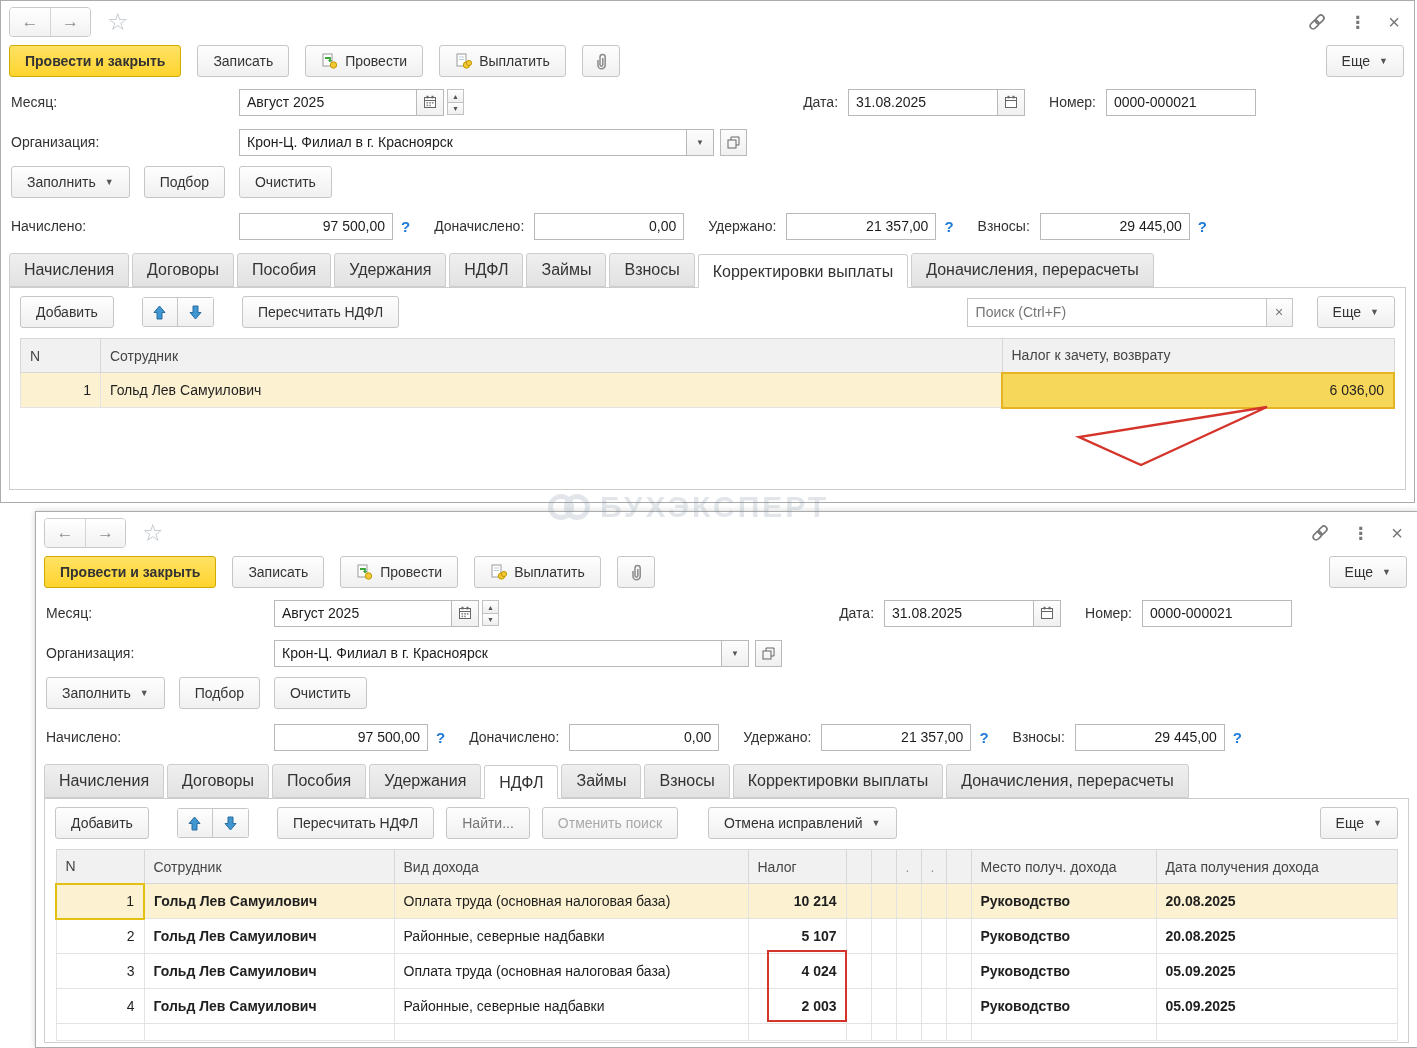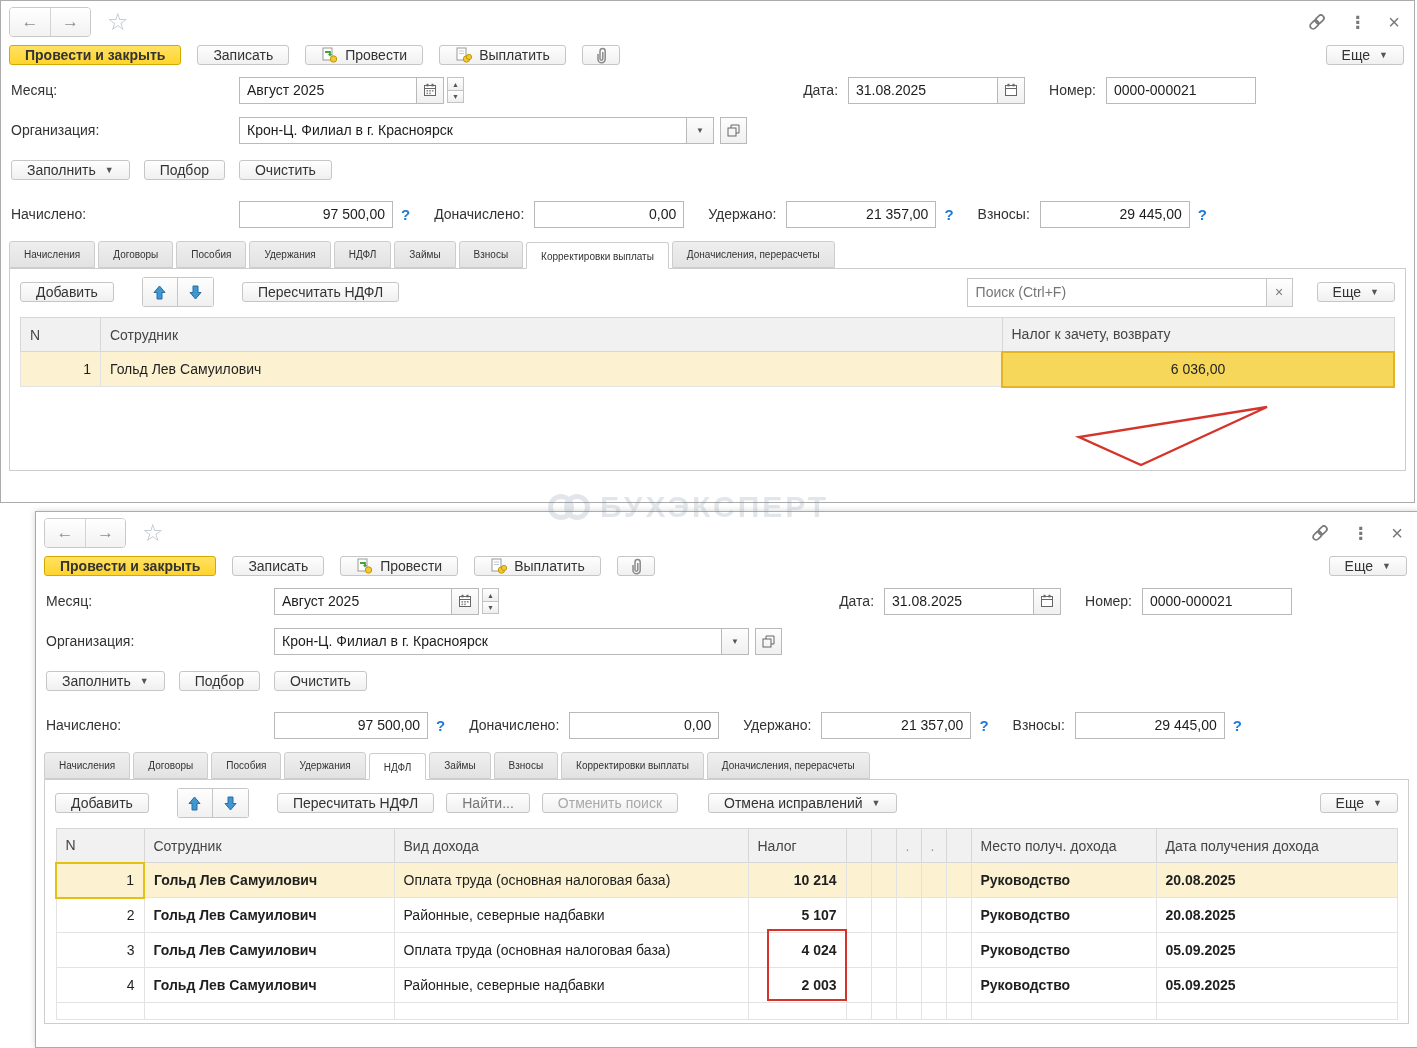--- a/index.html
+++ b/index.html
@@ -19,21 +19,21 @@
   .navbtn + .navbtn { border-left:1px solid #d4d4d4; }
   .star { font-size:24px; color:#b9c1c9; margin:0 14px 0 16px; line-height:1; cursor:pointer; }
   .wtitle { font-size:19px; color:#222; white-space:nowrap; }
   .title-icons { margin-left:auto; display:flex; align-items:center; gap:22px; }
   .tico { color:#777; cursor:pointer; display:inline-flex; align-items:center; }
   .kebab { font-size:17px; font-weight:bold; }
   .closex { font-size:20px; }
 
   
   .toolbar { display:flex; align-items:center; padding:2px 10px 8px 8px; gap:16px; }
-  .btn { display:inline-flex; align-items:center; gap:7px; height:20px; padding:0 15px;
+  .btn { display:inline-flex; align-items:center; gap:7px; height:32px; padding:0 15px;
     border:1px solid #c6c6c6; border-radius:3px; background:linear-gradient(#fefefe,#f0f0f0);
     font-size:14px; color:#333; cursor:pointer; font-family:inherit; }
   .btn.primary { background:linear-gradient(#ffe264,#ffd42e); border-color:#d2ab00; font-weight:bold; }
   .btn.icon-only { padding:0 10px; }
   .btn.disabled { color:#a9a9a9; }
   .btn .caret { font-size:9px; color:#555; margin-left:2px; }
   .push-right { margin-left:auto; }
 
   
   .frow { display:flex; align-items:center; height:34px; padding:0 10px; margin-bottom:6px; }
@@ -49,21 +49,21 @@
     font-size:7px; color:#555; display:flex; align-items:center; justify-content:center; cursor:pointer; }
   .spinner span:first-child { border-bottom:none; }
   .help { color:#1e7ad9; font-weight:bold; font-size:15px; margin-left:8px; cursor:pointer; }
   .gap-lbl { margin-left:24px; margin-right:10px; font-size:14px; }
   .datebar { margin-left:auto; display:flex; align-items:center; }
   #win-top .datebar { margin-right:148px; }
   #win-bottom .datebar { margin-right:115px; }
 
   
   .tabs { display:flex; padding-left:8px; position:relative; z-index:2; margin-top:10px; }
-  .tab { padding:7px 14px 6px; font-size:10px; background:linear-gradient(#efefef,#e2e2e2);
+  .tab { padding:7px 14px 6px; font-size:16px; background:linear-gradient(#efefef,#e2e2e2);
     border:1px solid #cdcdcd; border-radius:3px 3px 0 0; margin-right:3px; cursor:pointer;
     color:#333; white-space:nowrap; }
   .tab.active { background:#fff; border-bottom:1px solid #fff; position:relative; top:1px; padding-top:8px; }
 
   .panel { margin:0 8px; border:1px solid #cdcdcd; position:relative; background:#fff; }
   #win-top .panel { height:203px; }
   #win-bottom .panel { height:245px; }
 
   .gridbar { display:flex; align-items:center; padding:8px 10px; gap:12px; }
   .arrgroup { display:flex; border-radius:3px; overflow:hidden; margin:0 16px; }
@@ -78,21 +78,21 @@
 
   
   .tablewrap { position:relative; margin:2px 10px 0; }
   table { border-collapse:collapse; table-layout:fixed; font-size:14px; width:100%; }
   th { background:#f1f1f1; border:1px solid #d7d7d7; font-weight:normal; text-align:left;
     color:#454545; padding:0 9px; height:34px; }
   td { border:1px solid #e3e3e3; padding:0 9px; height:35px; color:#1f1f1f; background:#fff; }
   td.cnum { text-align:right; }
   tr.hl td { background:#fcf2d2; }
   .b { font-weight:bold; }
-  #top-table td.taxcell { background:#f6d75a; border:2px solid #e5b424; text-align:center; }
+  #top-table td.taxcell { background:#f6d75a; border:2px solid #e5b424; text-align:right; }
   #bot-table td.selcell { border:2px solid #e3c012; background:#fcf2d2; }
   tr.emptyrow td { height:17px; background:#fff; }
 
   
   .callout-tail { position:absolute; left:850px; top:398px; width:430px; height:102px; pointer-events:none; }
   .callout { position:absolute; left:880px; top:427px; width:286px; height:65px;
     background:#fff; border:2px solid #d5342a; border-radius:32px; display:flex;
     align-items:center; justify-content:center; z-index:3; }
   .callout span { color:#d5342a; font-weight:bold; font-size:20px; }
   .redbox { position:absolute; left:712px; top:101px; width:80px; height:72px;

